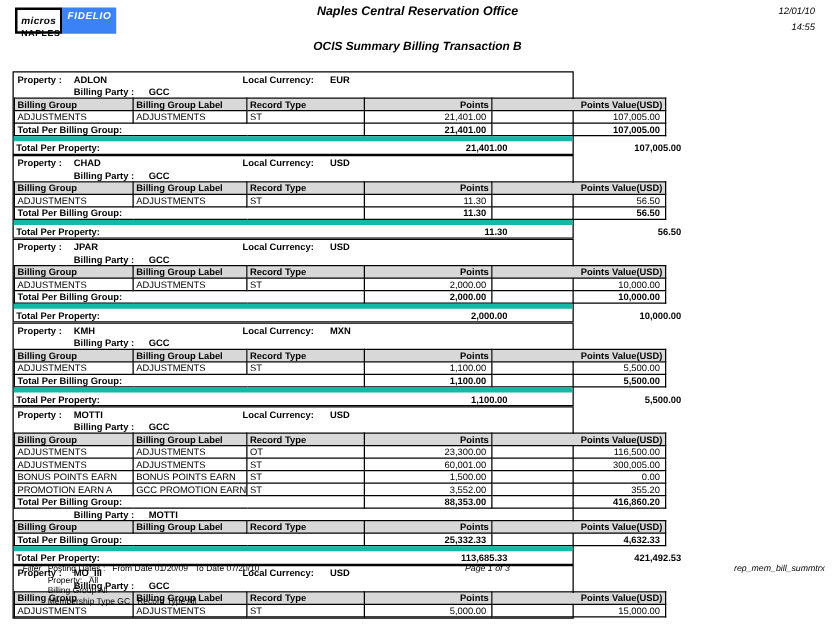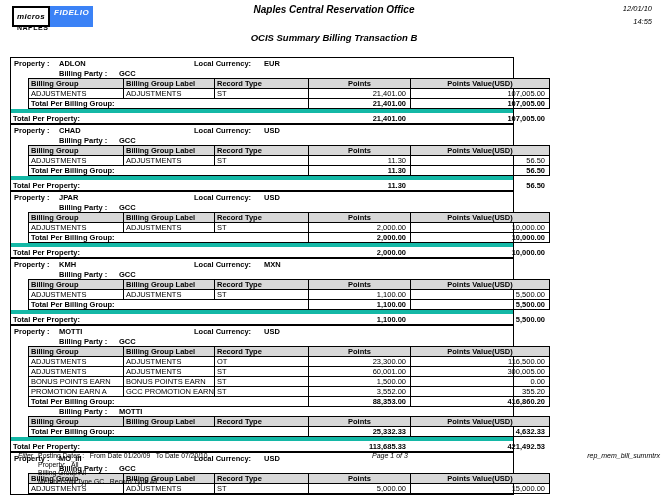--- a/index.html
+++ b/index.html
@@ -17,38 +17,38 @@
   .logo-fidelio{
     background:#3b82f6;color:#fff;font-weight:bold;font-style:italic;
     font-size:8px;line-height:9px;padding:2px 4px 0 4px;letter-spacing:0.5px;
   }
   .logo-sub{position:absolute;left:17px;top:24px;font-size:7px;font-weight:bold;letter-spacing:0.5px;}
   .office-title{position:absolute;left:0;right:0;top:4px;text-align:center;font-size:10px;font-weight:bold;font-style:italic;}
   .report-title{position:absolute;left:0;right:0;top:32px;text-align:center;font-size:9.5px;font-weight:bold;font-style:italic;}
   .hdr-date{position:absolute;right:16px;top:4px;font-size:7.5px;font-style:italic;}
   .hdr-time{position:absolute;right:16px;top:17px;font-size:7.5px;font-style:italic;}
   
-  .report-body{position:absolute;left:10px;top:57px;width:504px;}
+  .report-body{position:absolute;left:10px;top:57px;width:449px;}
   .section{border:1px solid #000;background:#fff;}
   .prop-row{position:relative;height:11px;font-size:7.5px;}
   .prop-row span{position:absolute;top:1px;white-space:nowrap;}
   .lbl-prop{left:3px;}
   .val-prop{left:48px;}
   .lbl-lc{left:183px;}
   .val-lc{left:253px;}
   .bp-row{position:relative;height:9px;font-size:7.5px;}
   .bp-row span{position:absolute;top:0;white-space:nowrap;margin-left:28px;}
   .lbl-bp{left:20px;}
   .val-bp{left:80px;}
-  table.billing{border-collapse:collapse;table-layout:fixed;width:521px;margin-left:17px;font-size:7.5px;}
+  table.billing{border-collapse:collapse;table-layout:fixed;width:521px;font-size:7.5px;}
   table.billing th,table.billing td{
     border:1px solid #000;height:9px;line-height:9px;padding:0 2px;overflow:hidden;white-space:nowrap;
   }
   table.billing th{background:#d8d8d8;text-align:left;font-weight:bold;}
-  table.billing th.c{text-align:center;}
+  table.billing th.c{text-align:right;}
   table.billing td.num{text-align:right;padding-right:4px;}
   table.billing td.gt-label{font-weight:bold;}
   .c1{width:95px;}.c2{width:91px;}.c3{width:94px;}.c4{width:102px;}.c5{width:139px;}
   .prop-total-row{position:relative;height:10px;font-size:7.5px;border-top:4px solid #14b8a6;}
   .prop-total-row span{position:absolute;top:1px;font-weight:bold;white-space:nowrap;}
   .pt-label{left:2px;}
   .pt-v4{left:300px;width:95px;text-align:right;}
   .pt-v5{left:420px;width:114px;text-align:right;}
   
   .footer-filter{position:absolute;left:18px;top:452px;display:flex;font-size:6.8px;line-height:8.5px;}

